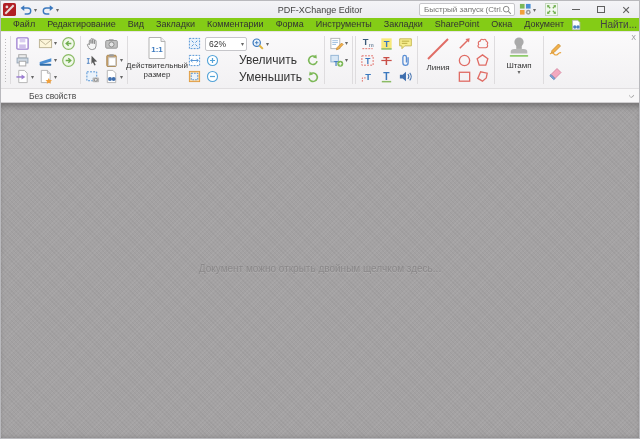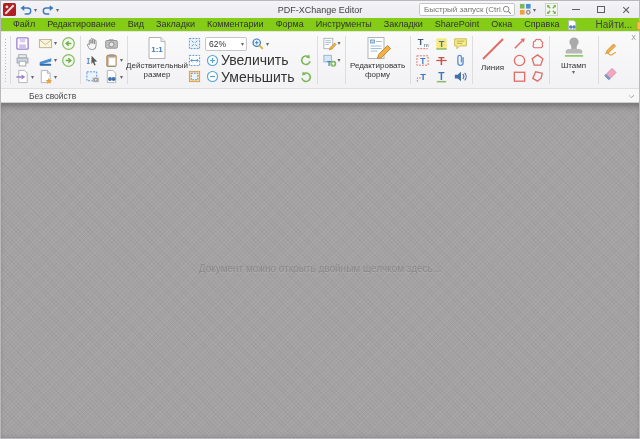--- a/index.html
+++ b/index.html
@@ -42,21 +42,21 @@
     flex:0 0 auto; padding:2px 0 2px 2px; position:relative; }
   .vgrip { width:4px; margin:4px 1px; background-image:radial-gradient(#bdbbbd 32%, transparent 34%);
     background-size:3px 3px; flex:0 0 auto; }
   .group { display:flex; align-items:stretch; padding:1px 2px; flex:0 0 auto; }
   .sep { border-left:1px solid #dedcde; margin:2px 1px; flex:0 0 auto; }
   .col3 { display:flex; flex-direction:column; justify-content:space-between; }
   .cell { height:17px; display:flex; align-items:center; padding:0 1px; border-radius:2px; }
   .bigbtn { display:flex; flex-direction:column; align-items:center; justify-content:flex-start;
     padding:1px 2px; border-radius:2px; }
   .biglabel { font-size:8px; line-height:9px; text-align:center; color:#333; margin-top:1px; white-space:pre-line; }
-  .lbl { font-size:14px; color:#333; margin-left:2px; white-space:nowrap; }
+  .lbl { font-size:12px; color:#333; margin-left:20px; white-space:nowrap; }
   .zoom-select { display:flex; align-items:center; justify-content:space-between;
     width:42px; height:14px; background:#fff; border:1px solid #c6c6ca; border-radius:2px;
     padding:0 2px 0 3px; font-size:8.5px; color:#333; }
   .collapse-x { position:absolute; right:3px; top:2px; font-size:7px; color:#999; }
 
   
   .propbar { height:14px; display:flex; align-items:center; background:#f8f7f8;
     border-bottom:1px solid #cfcdcf; flex:0 0 auto; padding-left:3px; position:relative; }
   .propbar .ptext { font-size:8.5px; color:#4a4a4a; margin-left:20px; }
   .propbar .chev { position:absolute; right:4px; top:3px; }
@@ -147,21 +147,21 @@
     <span class="menu-item">Файл</span>
     <span class="menu-item">Редактирование</span>
     <span class="menu-item">Вид</span>
     <span class="menu-item">Закладки</span>
     <span class="menu-item">Комментарии</span>
     <span class="menu-item">Форма</span>
     <span class="menu-item">Инструменты</span>
     <span class="menu-item">Закладки</span>
     <span class="menu-item">SharePoint</span>
     <span class="menu-item">Окна</span>
-    <span class="menu-item">Справка</span>
+    <span class="menu-item">Документ</span>
     <span class="menu-right">
       <span class="mini-btn">
         <svg width="12" height="12" viewBox="0 0 14 14">
             <path d="M3 1.5 h6 l2.5 2.5 v8.5 h-8.5 z" fill="#fff" stroke="#b3b3b3"></path>
             <circle cx="5.6" cy="9.3" r="2" fill="#4b7fc0"></circle>
             <circle cx="9.3" cy="9.3" r="2" fill="#4b7fc0"></circle>
           </svg>
         <span>Найти...</span>
       </span>
       <span class="mini-btn">
@@ -395,32 +395,20 @@
               <circle cx="12" cy="11.5" r="3.2" fill="#7cb857"></circle>
               <path d="M12 9.8 v3.4 M10.3 11.5 h3.4" stroke="#fff" stroke-width="1.1"></path>
             </svg>
           <span class="dd">▾</span>
         </span>
         <span class="cell"></span>
       </div>
     </div>
     <div class="sep"></div>
 
-    <div class="group">
-      <div class="bigbtn" style="width:58px">
-        <svg width="28" height="24" viewBox="0 0 28 24">
-            <rect x="4" y="1.5" width="16" height="21" fill="#fff" stroke="#b3b3b3"></rect>
-            <rect x="6.5" y="4" width="4" height="3" fill="#bcd6ee" stroke="#7ba7cd"></rect>
-            <path d="M12 5.5 h6 M6.5 10 h11 M6.5 12.5 h11 M6.5 15 h7" stroke="#9dbede"></path>
-            <path d="M14.5 18.5 L23.5 9.5 l3 3 L17.5 21.5 l-4 1 z" fill="#f2b04a" stroke="#c88a2e"></path>
-            <path d="M23.5 9.5 l3 3" stroke="#c88a2e"></path>
-          </svg>
-        <span class="biglabel" style="width:56px">Редактировать форму</span>
-      </div>
-    </div>
     <div class="sep"></div>
 
     <div class="group">
       <div class="col3">
         <span class="cell">
           <svg width="15" height="15" viewBox="0 0 16 16">
               <text x="3" y="10" font-size="10" font-weight="bold" fill="#3b5a78">T</text>
               <text x="9.5" y="12" font-size="6" fill="#3b5a78">m</text>
               <path d="M2.5 13.5 h11" stroke="#e06c65" stroke-dasharray="2 1.2"></path>
             </svg>

